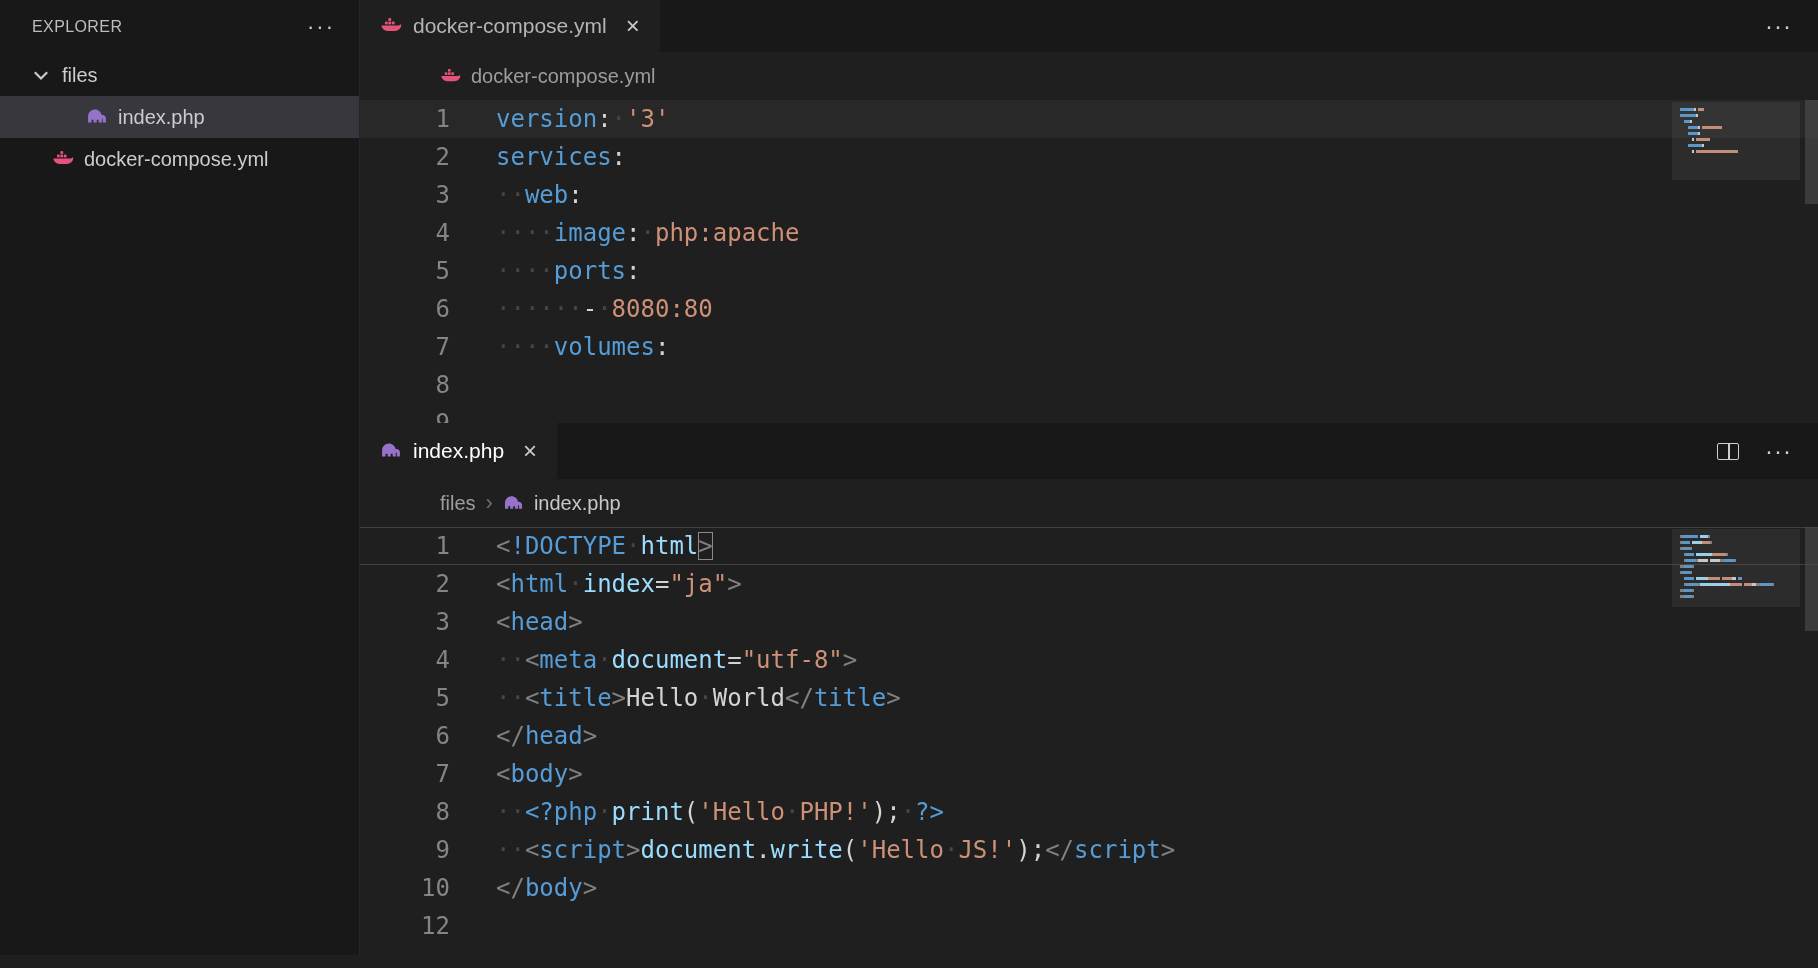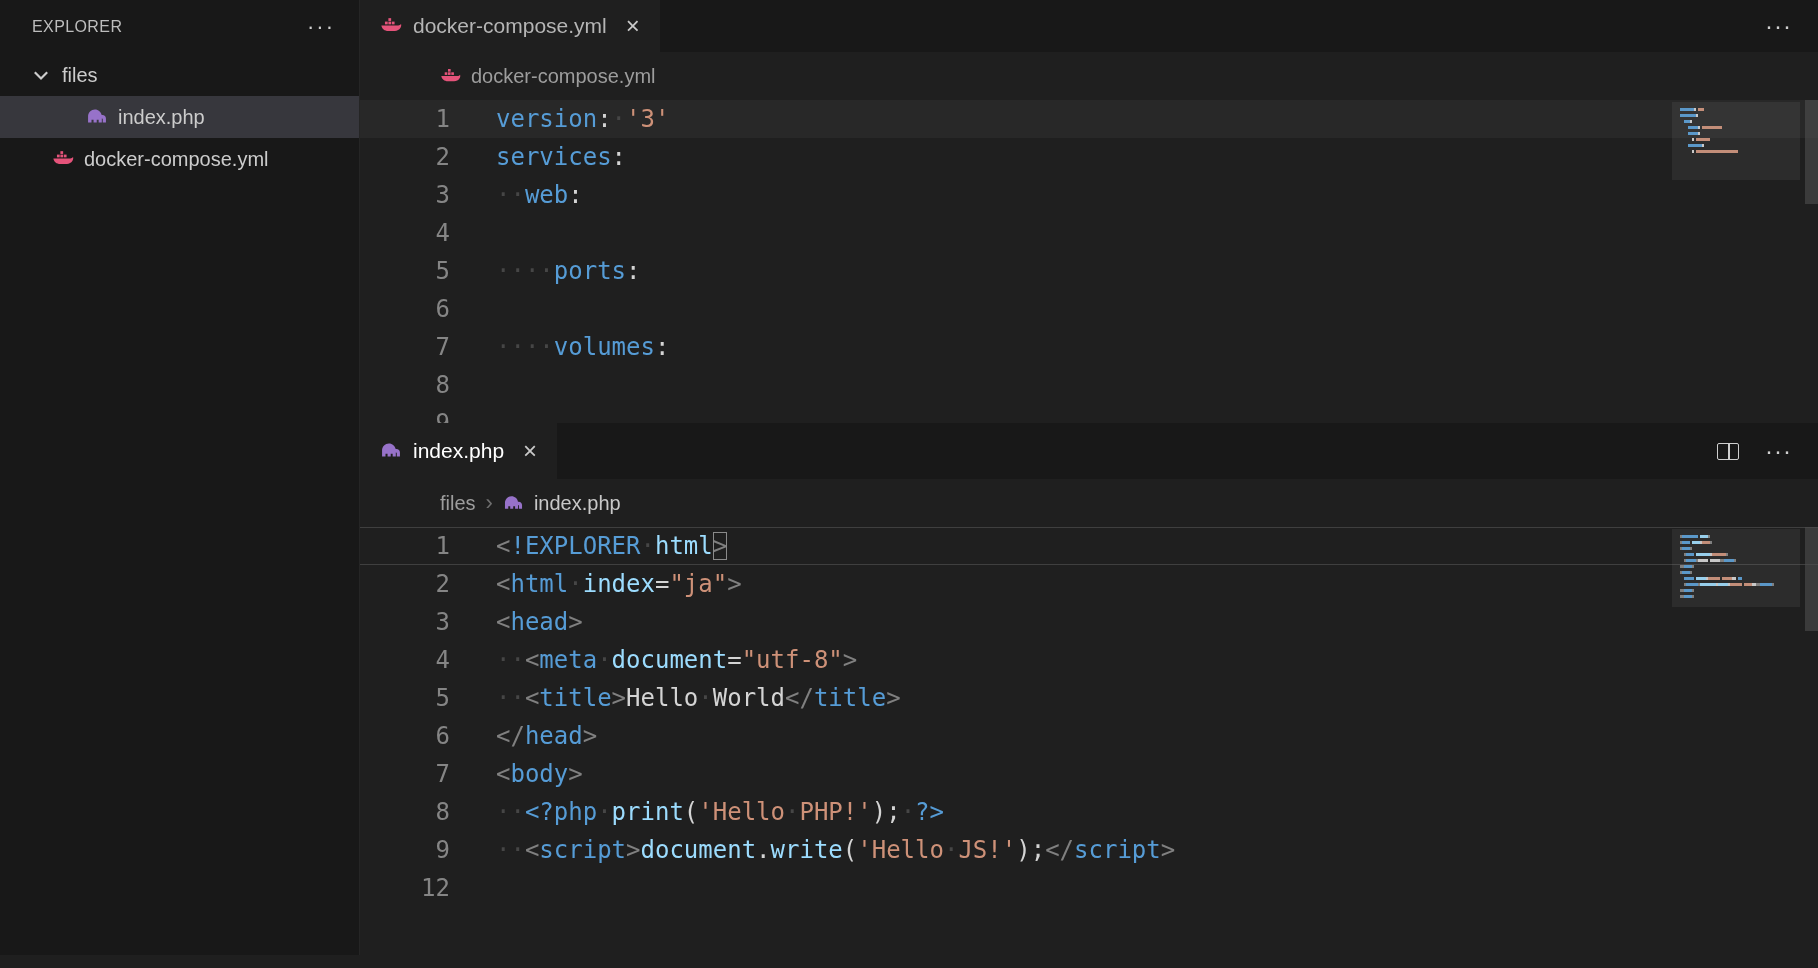--- a/index.html
+++ b/index.html
@@ -150,23 +150,23 @@
               <rect x="6.1" y="2.3" width="2" height="2"></rect>
               <path d="M1 7.6 h12.3 c.8 0 1.6-.4 2-1 .3.9.1 2-.5 2.9-.8 1.3-2.3 2.1-4 2.1 H6 C3.3 11.6 1.4 10 1 7.6 Z"></path>
             </svg>
           </span>
           <span class="bc-label">docker-compose.yml</span>
         </div>
       <div class="code">
         <div class="code-line hl-fill"><span class="ln">1</span><span class="line-text"><span class="tk-key">version</span><span class="tk-punc">:</span><span class="tk-ws">·</span><span class="tk-str">'3'</span></span></div>
           <div class="code-line"><span class="ln">2</span><span class="line-text"><span class="tk-key">services</span><span class="tk-punc">:</span></span></div>
           <div class="code-line"><span class="ln">3</span><span class="line-text"><span class="tk-ws">··</span><span class="tk-key">web</span><span class="tk-punc">:</span></span></div>
-          <div class="code-line"><span class="ln">4</span></div>
+          <div class="code-line"><span class="ln">4</span><span class="line-text"><span class="tk-ws">····</span><span class="tk-key">image</span><span class="tk-punc">:</span><span class="tk-ws">·</span><span class="tk-str">php:apache</span></span></div>
           <div class="code-line"><span class="ln">5</span><span class="line-text"><span class="tk-ws">····</span><span class="tk-key">ports</span><span class="tk-punc">:</span></span></div>
-          <div class="code-line"><span class="ln">6</span></div>
+          <div class="code-line"><span class="ln">6</span><span class="line-text"><span class="tk-ws">······</span><span class="tk-punc">-</span><span class="tk-ws">·</span><span class="tk-str">8080:80</span></span></div>
           <div class="code-line"><span class="ln">7</span><span class="line-text"><span class="tk-ws">····</span><span class="tk-key">volumes</span><span class="tk-punc">:</span></span></div>
           <div class="code-line"><span class="ln">8</span></div>
           <div class="code-line"><span class="ln">9</span><span class="line-text"></span></div>
           <div class="minimap">
             <div class="mm-line">
               <span style="width: 14px; background: rgb(86, 156, 214);"></span>
               <span style="width: 2px; background: rgb(212, 212, 212);"></span>
               <span style="width: 2px;"></span>
               <span style="width: 6px; background: rgb(206, 145, 120);"></span>
             </div>
@@ -234,29 +234,30 @@
           <span class="bc-label">files</span>
           <span class="bc-sep">›</span>
           <span class="bc-ic icon-php">
             <svg viewBox="0 0 16 16" fill="currentColor">
               <path d="M1.5 12 V7.5 C1.5 4.7 3.7 2.5 6.5 2.5 C9 2.5 11 4.3 11.4 6.6 L12 6.6 C13.4 6.6 14.5 7.7 14.5 9.1 V12 H12.2 V9.8 C12.2 9.4 11.9 9.1 11.5 9.1 V12 H9.2 V10 H7.8 V12 H5.5 V10 H4 V12 Z"></path>
             </svg>
           </span>
           <span class="bc-label">index.php</span>
         </div>
       <div class="code">
-        <div class="code-line hl-border"><span class="ln">1</span><span class="line-text"><span class="tk-brk">&lt;</span><span class="tk-tag">!EXPLORER</span><span class="tk-ws">·</span><span class="tk-attr">html</span><span class="tk-brk tk-cur">&gt;</span></span></div>
+        <div class="code-line hl-border"><span class="ln">1</span><span class="line-text"><span class="tk-brk">&lt;</span><span class="tk-tag">!DOCTYPE</span><span class="tk-ws">·</span><span class="tk-attr">html</span><span class="tk-brk tk-cur">&gt;</span></span></div>
           <div class="code-line"><span class="ln">2</span><span class="line-text"><span class="tk-brk">&lt;</span><span class="tk-tag">html</span><span class="tk-ws">·</span><span class="tk-attr">index</span><span class="tk-punc">=</span><span class="tk-str">"ja"</span><span class="tk-brk">&gt;</span></span></div>
           <div class="code-line"><span class="ln">3</span><span class="line-text"><span class="tk-brk">&lt;</span><span class="tk-tag">head</span><span class="tk-brk">&gt;</span></span></div>
           <div class="code-line"><span class="ln">4</span><span class="line-text"><span class="tk-ws">··</span><span class="tk-brk">&lt;</span><span class="tk-tag">meta</span><span class="tk-ws">·</span><span class="tk-attr">document</span><span class="tk-punc">=</span><span class="tk-str">"utf-8"</span><span class="tk-brk">&gt;</span></span></div>
           <div class="code-line"><span class="ln">5</span><span class="line-text"><span class="tk-ws">··</span><span class="tk-brk">&lt;</span><span class="tk-tag">title</span><span class="tk-brk">&gt;</span><span class="tk-txt">Hello</span><span class="tk-ws">·</span><span class="tk-txt">World</span><span class="tk-brk">&lt;/</span><span class="tk-tag">title</span><span class="tk-brk">&gt;</span></span></div>
           <div class="code-line"><span class="ln">6</span><span class="line-text"><span class="tk-brk">&lt;/</span><span class="tk-tag">head</span><span class="tk-brk">&gt;</span></span></div>
           <div class="code-line"><span class="ln">7</span><span class="line-text"><span class="tk-brk">&lt;</span><span class="tk-tag">body</span><span class="tk-brk">&gt;</span></span></div>
           <div class="code-line"><span class="ln">8</span><span class="line-text"><span class="tk-ws">··</span><span class="tk-tag">&lt;?php</span><span class="tk-ws">·</span><span class="tk-attr">print</span><span class="tk-punc">(</span><span class="tk-str">'Hello</span><span class="tk-ws">·</span><span class="tk-str">PHP!'</span><span class="tk-punc">);</span><span class="tk-ws">·</span><span class="tk-tag">?&gt;</span></span></div>
           <div class="code-line"><span class="ln">9</span><span class="line-text"><span class="tk-ws">··</span><span class="tk-brk">&lt;</span><span class="tk-tag">script</span><span class="tk-brk">&gt;</span><span class="tk-attr">document</span><span class="tk-punc">.</span><span class="tk-attr">write</span><span class="tk-punc">(</span><span class="tk-str">'Hello</span><span class="tk-ws">·</span><span class="tk-str">JS!'</span><span class="tk-punc">);</span><span class="tk-brk">&lt;/</span><span class="tk-tag">script</span><span class="tk-brk">&gt;</span></span></div>
+          <div class="code-line"><span class="ln">10</span><span class="line-text"><span class="tk-brk">&lt;/</span><span class="tk-tag">body</span><span class="tk-brk">&gt;</span></span></div>
           <div class="code-line"><span class="ln">12</span><span class="line-text"></span></div>
           <div class="minimap">
             <div class="mm-line">
               <span style="width: 2px; background: rgb(128, 128, 128);"></span>
               <span style="width: 16px; background: rgb(86, 156, 214);"></span>
               <span style="width: 2px;"></span>
               <span style="width: 8px; background: rgb(156, 220, 254);"></span>
               <span style="width: 2px; background: rgb(128, 128, 128);"></span>
             </div>
             <div class="mm-line">

